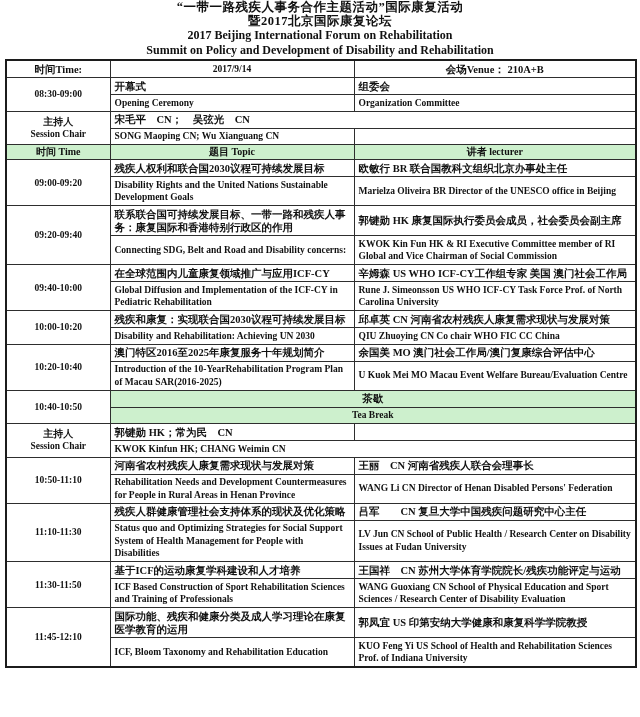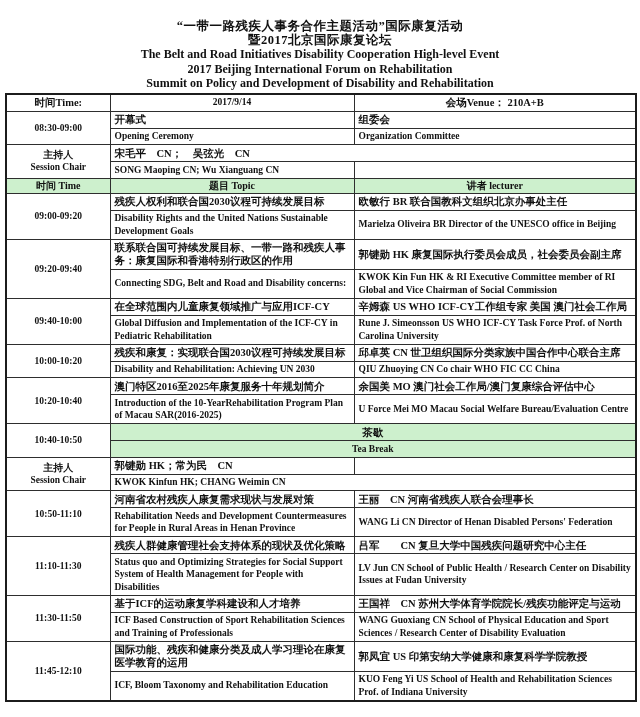--- a/index.html
+++ b/index.html
@@ -1,21 +1,21 @@
 <!DOCTYPE html>
 <html style="--green: #cdf0cd;"><head>
 <meta charset="utf-8">
 <style>
   html,body{margin:0;padding:0;}
   body{
     width:640px;height:717px;overflow:hidden;background:#ffffff;
     font-family:"Liberation Serif","DejaVu Serif",serif;
     color:#111;-webkit-font-smoothing:antialiased;
   }
-  .page{width:640px;box-sizing:border-box;padding-top:19px;}
+  .page{width:640px;box-sizing:border-box;padding-top:0;}
   .titleblock{text-align:center;font-weight:700;}
   .titleblock .cn{font-size:12.5px;line-height:14px;letter-spacing:.5px;}
   .titleblock .en{font-size:12px;line-height:14.5px;}
   table.sched{
     width:630px;margin:2px 5px 0 5px;border-collapse:collapse;table-layout:fixed;
     border:2px solid #1c1c1c;
   }
   td{
     border:1px solid #2e2e2e;
     font-weight:700;
@@ -34,21 +34,20 @@
   .sm{font-size:9.5px;}
 </style>
 </head>
 <body>
 
 <div class="page">
 
   <div class="titleblock">
     <div class="cn">“一带一路残疾人事务合作主题活动”国际康复活动</div>
     <div class="cn">暨2017北京国际康复论坛</div>
-    <div class="en">The Belt and Road Initiatives Disability Cooperation High-level Event</div>
     <div class="en">2017 Beijing International Forum on Rehabilitation</div>
     <div class="en">Summit on Policy and Development of Disability and Rehabilitation</div>
   </div>
 
   <table class="sched">
     <colgroup>
         <col style="width:104px">
         <col style="width:244px">
         <col style="width:282px">
       </colgroup>
@@ -114,35 +113,35 @@
         <td class="cnt">辛姆森 US WHO ICF-CY工作组专家 美国 澳门社会工作局</td>
       </tr>
       <tr>
         <td class="ent">Global Diffusion and Implementation of the ICF-CY in Pediatric Rehabilitation</td>
         <td class="ent">Rune J. Simeonsson  US WHO ICF-CY Task Force  Prof. of North Carolina University</td>
       </tr>
 
       <tr>
         <td class="time" rowspan="2">10:00-10:20</td>
         <td class="cnt">残疾和康复：实现联合国2030议程可持续发展目标</td>
-        <td class="cnt">邱卓英 CN 世卫组织国际分类家族中国合作中心联合主席</td>
+        <td class="cnt">邱卓英 CN 河南省农村残疾人康复需求现状与发展对策</td>
       </tr>
       <tr>
         <td class="ent">Disability and Rehabilitation: Achieving UN 2030</td>
         <td class="ent">QIU Zhuoying  CN Co chair WHO FIC CC China</td>
       </tr>
 
       <tr>
         <td class="time" rowspan="2">10:20-10:40</td>
         <td class="cnt">澳门特区2016至2025年康复服务十年规划简介</td>
         <td class="cnt">余国美 MO 澳门社会工作局/澳门复康综合评估中心</td>
       </tr>
       <tr>
         <td class="ent">Introduction of the 10-YearRehabilitation Program Plan of Macau SAR(2016-2025)</td>
-        <td class="ent">U Force Mei  MO  Macau Social Welfare Bureau/Evaluation Centre</td>
+        <td class="ent">U Kuok Mei  MO  Macau Event Welfare Bureau/Evaluation Centre</td>
       </tr>
 
       <tr>
         <td class="time" rowspan="2">10:40-10:50</td>
         <td class="cnt green" colspan="2">茶歇</td>
       </tr>
       <tr>
         <td class="ent green" colspan="2">Tea Break</td>
       </tr>
 

